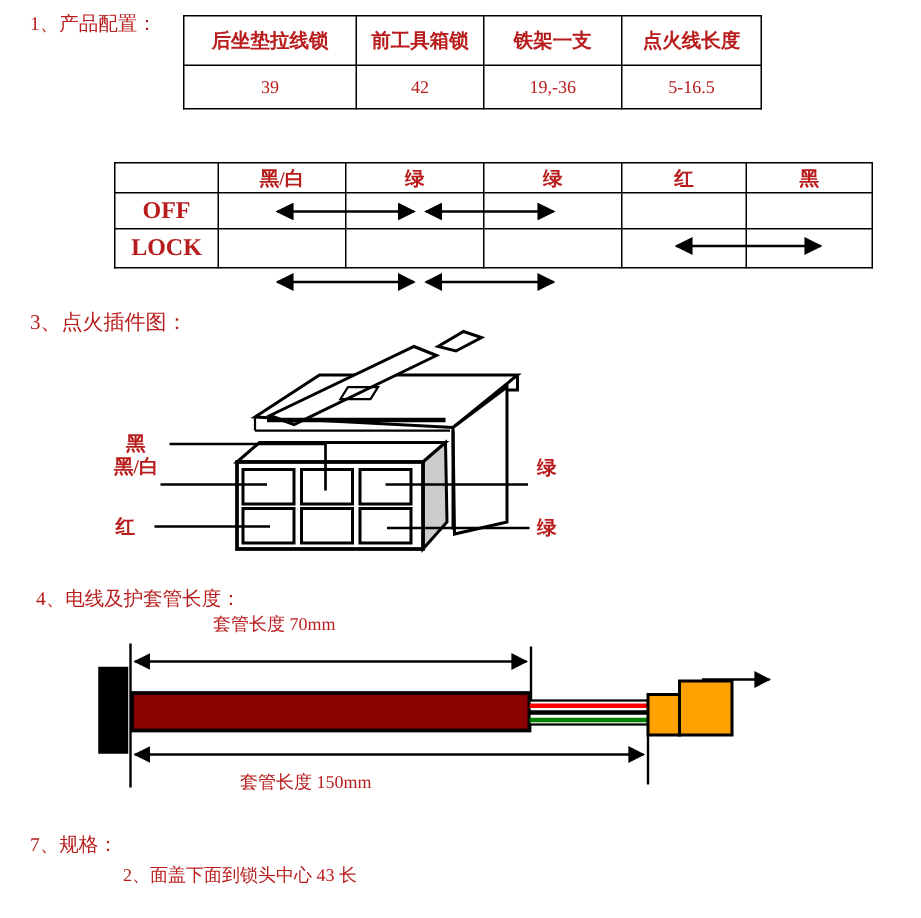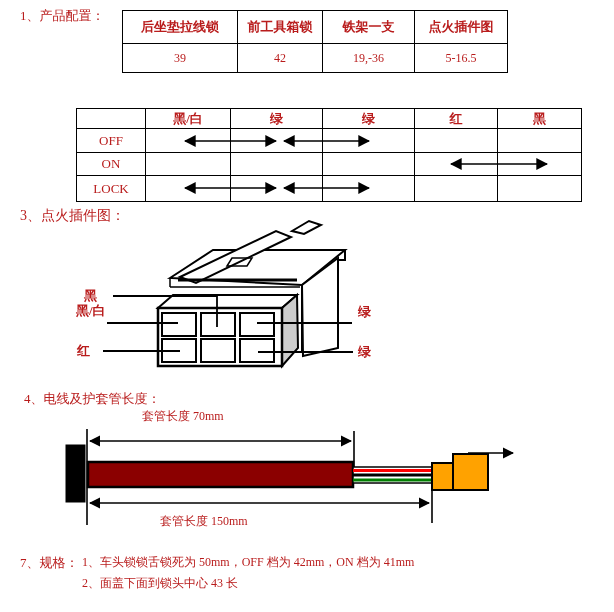--- a/index.html
+++ b/index.html
@@ -9,21 +9,21 @@
   }
   .hd{position:absolute;font-size:13px;line-height:15px;white-space:nowrap;}
   .hd3{font-size:14px;}
   table{border-collapse:collapse;table-layout:fixed;position:absolute;}
   td,th{border:1px solid #000;padding:0;text-align:center;vertical-align:middle;overflow:hidden;margin-left:28px;}
   .t1{left:122px;top:10px;width:385px;}
   .t1 th{height:32px;font-size:13px;font-weight:bold;}
   .t1 td{height:28px;font-size:12px;font-weight:normal;}
   .t2{left:76px;top:108px;width:505px;}
   .t2 .chead{height:19px;font-size:13px;font-weight:bold;}
-  .t2 .rlab{font-size:13px;font-weight:normal;font-family:"Liberation Serif","DejaVu Serif",serif;}
+  .t2 .rlab{font-size:16px;font-weight:bold;font-family:"Liberation Serif","DejaVu Serif",serif;}
   .t2 .r1{height:23px;}
   .t2 .r2{height:22px;}
   .t2 .r3{height:25px;}
   svg{position:absolute;overflow:visible;}
   .wlabel{position:absolute;font-size:13px;font-weight:bold;white-space:nowrap;line-height:14px;}
   .mlabel{position:absolute;font-size:12px;white-space:nowrap;line-height:13px;}
   .spec{position:absolute;font-size:12px;white-space:nowrap;line-height:14px;}
 </style>
 </head>
 <body>
@@ -37,21 +37,21 @@
         <col style="width:115px">
         <col style="width:85px">
         <col style="width:92px">
         <col style="width:93px">
       </colgroup>
     <tbody>
         <tr>
       <th>后坐垫拉线锁</th>
       <th>前工具箱锁</th>
       <th>铁架一支</th>
-      <th>点火插件图</th>
+      <th>点火线长度</th>
     </tr>
     <tr>
       <td>39</td>
       <td>42</td>
       <td>19,-36</td>
       <td>5-16.5</td>
     </tr>
   </tbody>
     </table>
 
@@ -74,28 +74,20 @@
       <td class="chead">红</td>
       <td class="chead">黑</td>
     </tr>
     <tr>
       <td class="rlab r1">OFF</td>
       <td class="r1"></td>
       <td class="r1"></td>
       <td class="r1"></td>
       <td class="r1"></td>
       <td class="r1"></td>
-    </tr>
-    <tr>
-      <td class="rlab r2">ON</td>
-      <td class="r2"></td>
-      <td class="r2"></td>
-      <td class="r2"></td>
-      <td class="r2"></td>
-      <td class="r2"></td>
     </tr>
     <tr>
       <td class="rlab r3">LOCK</td>
       <td class="r3"></td>
       <td class="r3"></td>
       <td class="r3"></td>
       <td class="r3"></td>
       <td class="r3"></td>
     </tr>
   </tbody>
@@ -183,16 +175,15 @@
     <rect x="393" y="49" width="35" height="36" fill="#ffa200" stroke="#000" stroke-width="2"></rect>
     <line x1="408" y1="48" x2="453" y2="48" stroke="#000" stroke-width="1.6" marker-end="url(#ah2)"></line>
 
     <line x1="30" y1="98" x2="369" y2="98" stroke="#000" stroke-width="1.6" marker-start="url(#ah2)" marker-end="url(#ah2)"></line>
   </svg>
 
   <div class="mlabel" style="left:142px;top:410px">套管长度 70mm</div>
   <div class="mlabel" style="left:160px;top:515px">套管长度 150mm</div>
 
   <div class="hd" style="left:20px;top:555px">7、规格：</div>
-  <div class="spec" style="left:82px;top:555px">1、车头锁锁舌锁死为 50mm，OFF 档为 42mm，ON 档为 41mm</div>
   <div class="spec" style="left:82px;top:576px">2、面盖下面到锁头中心 43 长</div>
 
 </div>
 
 </body></html>

